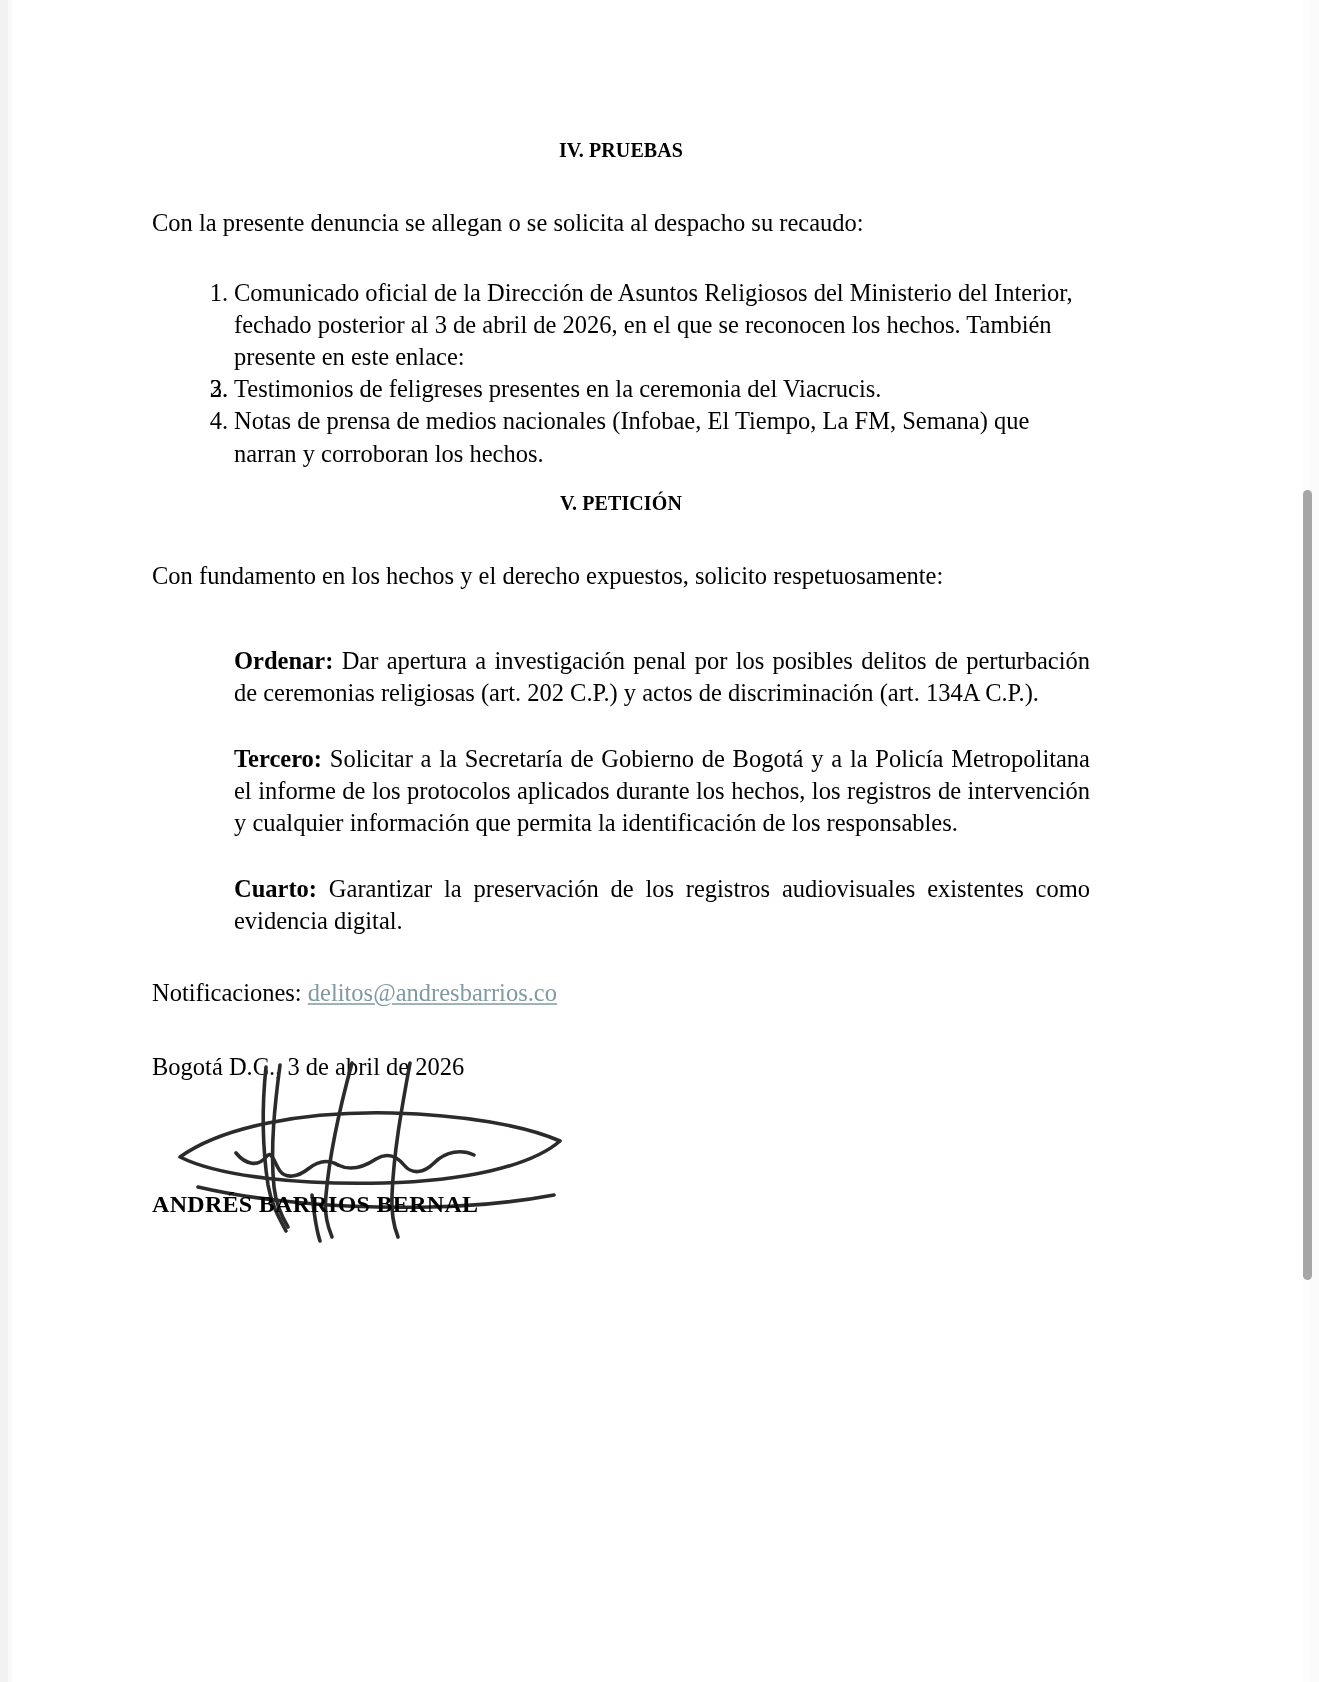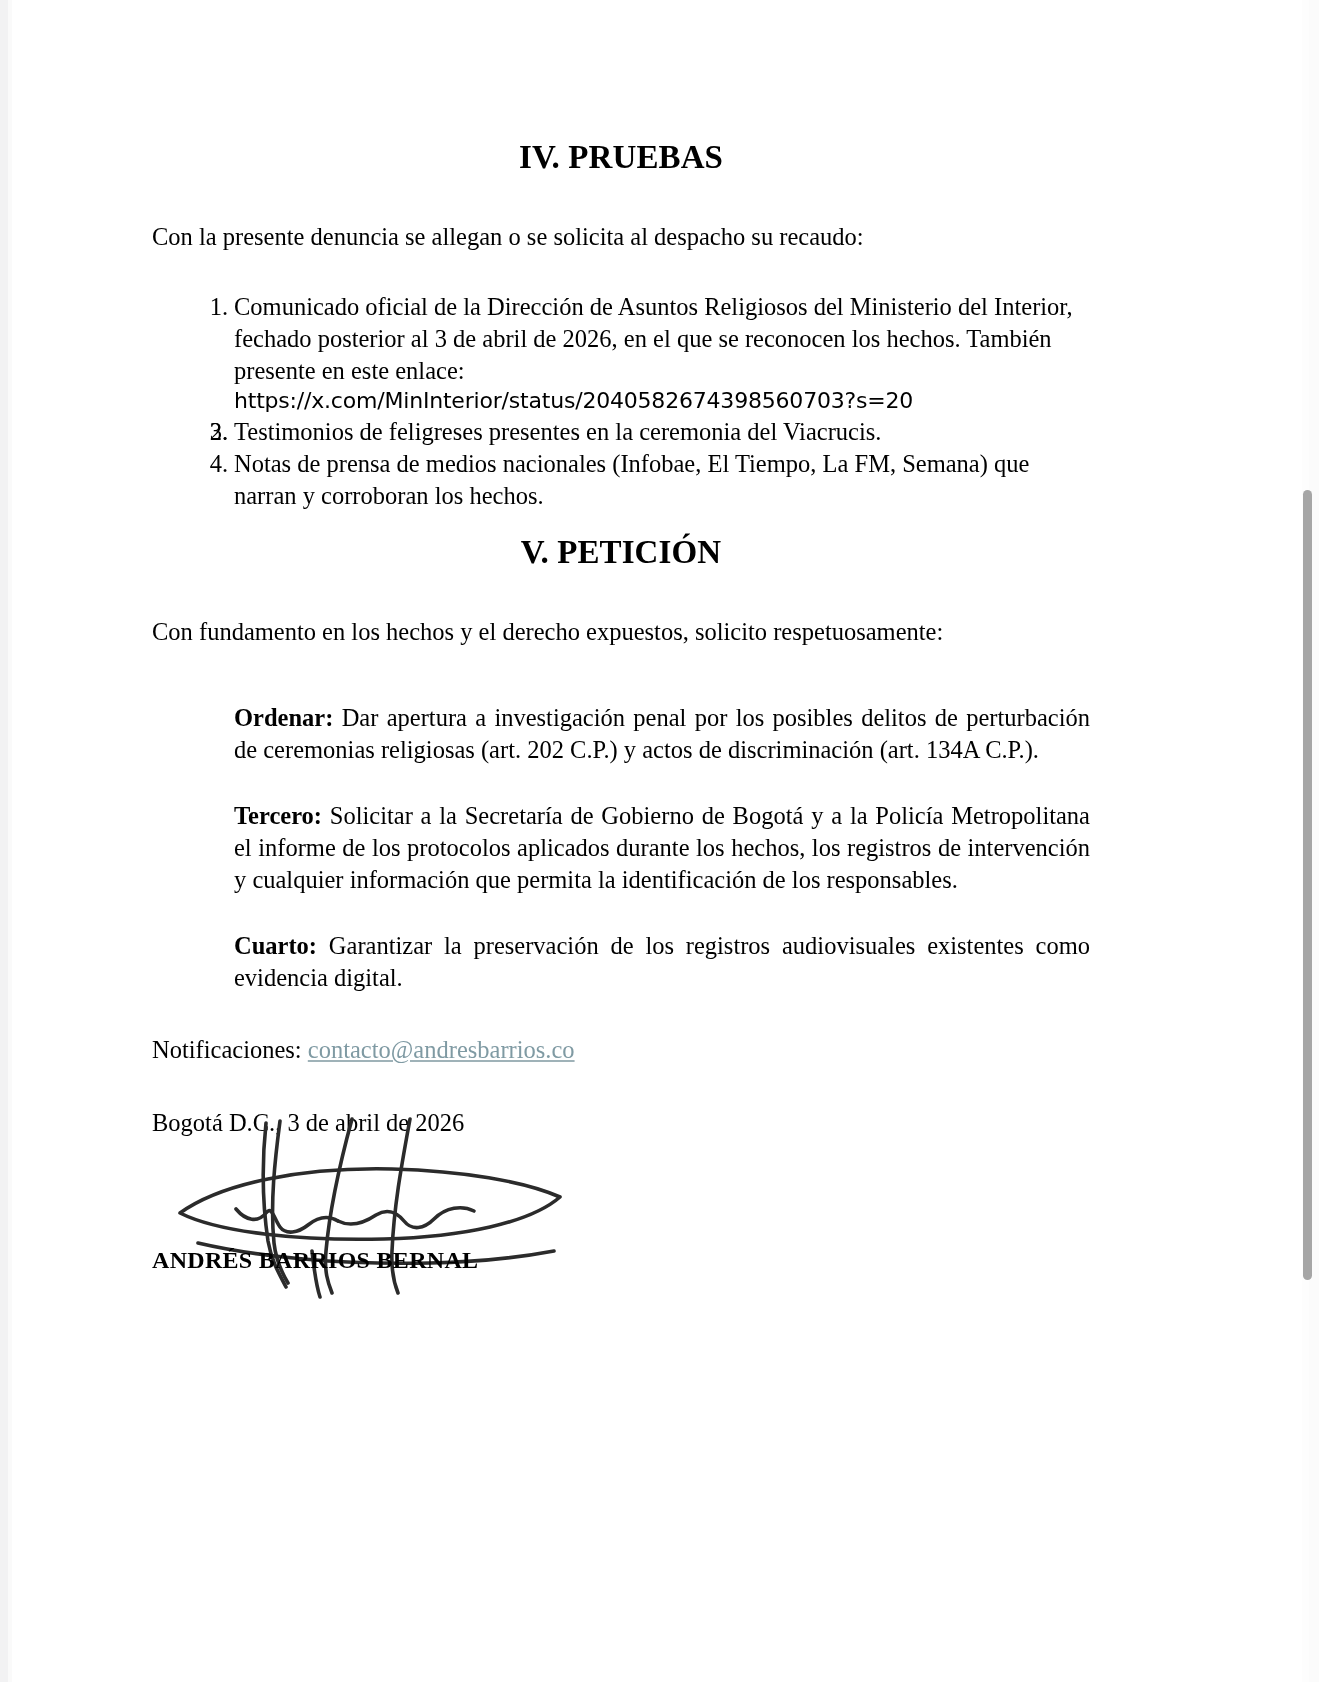--- a/index.html
+++ b/index.html
@@ -77,21 +77,21 @@
     position: absolute;
     right: 4px;
     top: 490px;
     width: 9px;
     height: 790px;
     background: #a6a6a6;
     border-radius: 5px;
   }
 
   h2.section-heading {
-    font-size: 33px;
+    font-size: 20px;
     font-weight: bold;
     text-align: center;
     margin: 0;
     letter-spacing: 0.1px;
   }
 
   p.body-text {
     font-size: 24.5px;
     line-height: 1.31;
     margin: 0;
@@ -186,21 +186,20 @@
 
       <h2 class="section-heading" style="margin-top:139px;">IV. PRUEBAS</h2>
 
       <p class="body-text" style="margin-top:45px;">Con la presente denuncia se allegan o se solicita al despacho su recaudo:</p>
 
       <ol class="evidence-list" style="margin-top:38px;">
 
         <li>
           <span class="marker">1.</span>
           <span>Comunicado oficial de la Dirección de Asuntos Religiosos del Ministerio del Interior, fechado posterior al 3 de abril de 2026, en el que se reconocen los hechos. También presente en este enlace:</span>
-          <span class="url-mono" style="display:block;">https://x.com/MinInterior/status/2040582674398560703?s=20</span>
         </li>
 
         <li>
           <span class="marker">2.</span>
         </li>
 
         <li>
           <span class="marker">3.</span>
           <span>Testimonios de feligreses presentes en la ceremonia del Viacrucis.</span>
         </li>
@@ -220,21 +219,21 @@
 
         <p style="margin-top:53px;"><span class="lead">Ordenar:</span><span> Dar apertura a investigación penal por los posibles delitos de perturbación de ceremonias religiosas (art. 202 C.P.) y actos de discriminación (art. 134A C.P.).</span></p>
 
 
         <p style="margin-top:34px;"><span class="lead">Tercero:</span><span> Solicitar a la Secretaría de Gobierno de Bogotá y a la Policía Metropolitana el informe de los protocolos aplicados durante los hechos, los registros de intervención y cualquier información que permita la identificación de los responsables.</span></p>
 
         <p style="margin-top:34px;"><span class="lead">Cuarto:</span><span> Garantizar la preservación de los registros audiovisuales existentes como evidencia digital.</span></p>
 
       </div>
 
-      <p class="body-text" style="margin-top:40px;"><span>Notificaciones:</span><span>&nbsp;</span><span class="email-link">contacto@andresbarrios.co</span></p>
+      <p class="body-text" style="margin-top:40px;"><span>Notificaciones:</span><span>&nbsp;</span><span class="email-link">delitos@andresbarrios.co</span></p>
 
       <p class="body-text" style="margin-top:41px;">Bogotá D.C., 3 de abril de 2026</p>
 
       <div class="signature-area">
         <svg class="signature-svg" viewBox="0 0 420 200">
           <g fill="none" stroke="#2b2b2b" stroke-width="3.6" stroke-linecap="round" stroke-linejoin="round">
 
             <path d="M104 22 C100 60, 100 100, 106 140 C110 162, 118 174, 124 186"></path>
             <path d="M118 20 C113 58, 108 102, 112 142 C114 160, 120 172, 126 182"></path>
             <path d="M190 18 C178 62, 168 104, 164 150 C162 170, 166 182, 170 192"></path>

